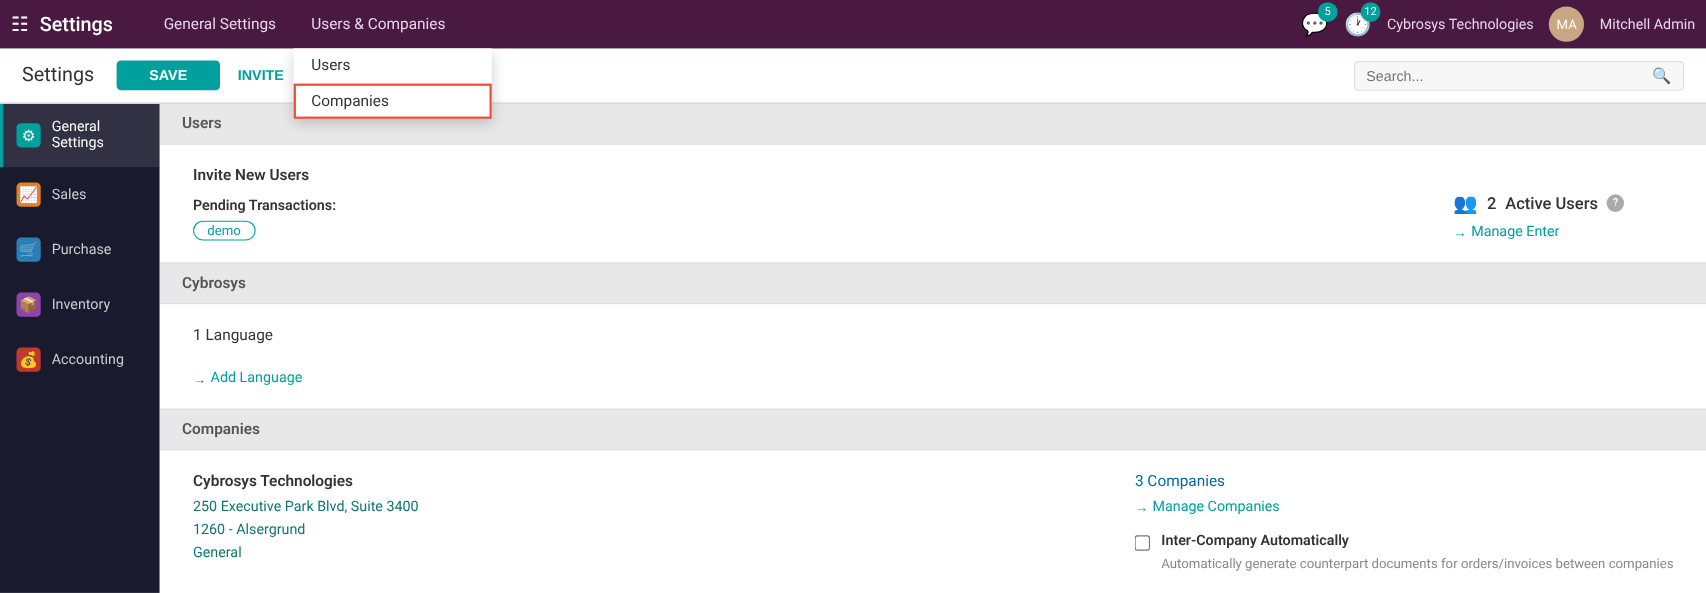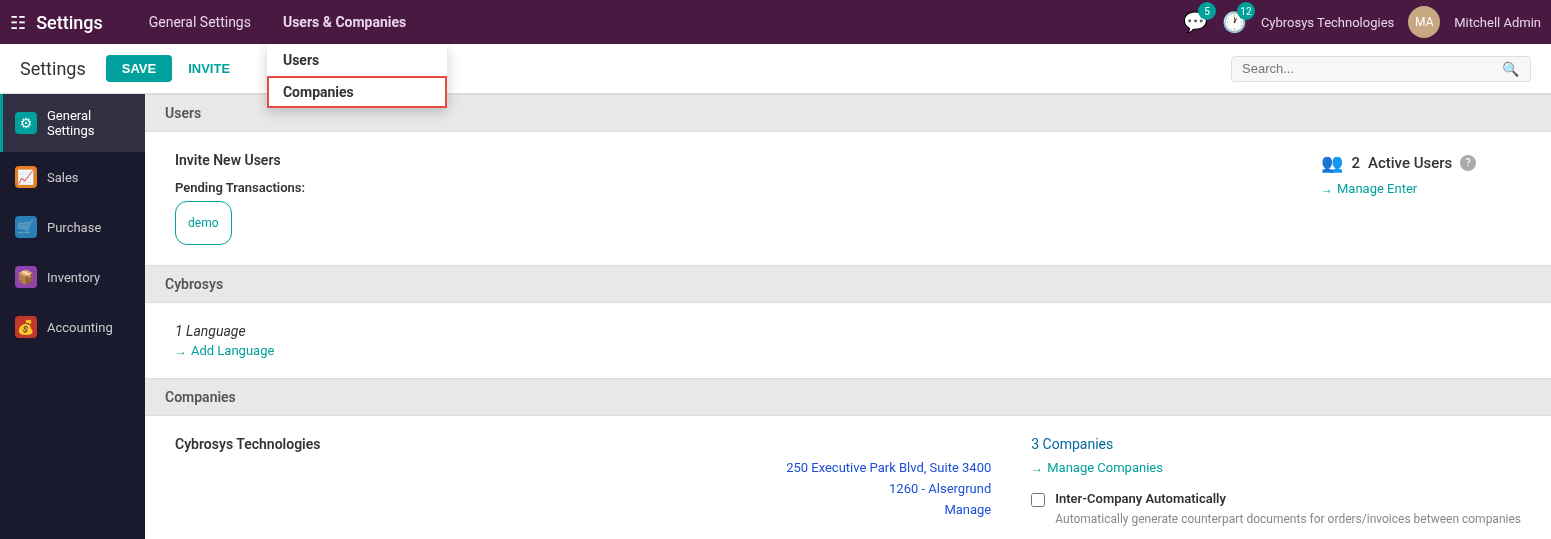--- a/index.html
+++ b/index.html
@@ -99,38 +99,38 @@
       cursor: pointer;
       font-size: 14px;
       color: #333;
     }
     .dropdown-item.highlighted {
       outline: 2px solid #e74c3c;
       outline-offset: -2px;
     }
 
     
-    .top-nav-link.active-menu { position: relative; font-weight: bold; }
+    .top-nav-link.active-menu { position: relative; }
 
     
     .page-header {
       background: #fff;
       padding: 0 20px;
       height: 50px;
       display: flex;
       align-items: center;
       border-bottom: 1px solid #ddd;
       position: relative;
     }
     .page-header-title { font-size: 18px; color: #333; margin-right: 20px; }
     .btn-save {
       background: #00a09d;
       color: #fff;
       border: none;
-      padding: 6px 16px;
+      padding: 6px 30px;
       border-radius: 4px;
       cursor: pointer;
       font-size: 13px;
       font-weight: 600;
       margin-right: 8px;
     }
     .btn-discard {
       background: transparent;
       color: #00a09d;
       border: none;
@@ -226,21 +226,21 @@
     }
     .section-body {
       background: #fff;
       padding: 20px 30px;
       margin-bottom: 0;
     }
 
     
     .users-section-body {
       display: flex;
-      align-items: flex-start;
+      align-items: flex-end;
       padding: 20px 30px;
       background: #fff;
       gap: 40px;
     }
     .invite-block { flex: 1; }
     .invite-label { font-size: 14px; font-weight: 600; margin-bottom: 10px; color: #333; }
     .invite-row { display: flex; gap: 8px; }
     .invite-input {
       flex: 1;
       border: 1px solid #ddd;
@@ -260,21 +260,21 @@
       font-size: 13px;
       font-weight: 600;
     }
     .pending-label { font-size: 13px; font-weight: 600; margin-top: 12px; margin-bottom: 6px; color: #333; }
     .badge-demo {
       display: inline-block;
       background: #fff;
       border: 1px solid #00a09d;
       color: #00a09d;
       border-radius: 12px;
-      padding: 14px 12px;
+      padding: 1px 12px;
       font-size: 12px;
     }
     .active-users-block { min-width: 200px; }
     .active-users-row {
       display: flex;
       align-items: center;
       gap: 8px;
       font-size: 15px;
       font-weight: 500;
       color: #333;
@@ -296,40 +296,40 @@
       color: #00a09d;
       cursor: pointer;
       font-size: 13px;
       display: flex;
       align-items: center;
       gap: 4px;
     }
     .arrow-right { font-size: 12px; }
 
     
-    .lang-count { font-size: 14px; color: #333; margin-bottom: 4px; font-style: italic; }
+    .lang-count { font-size: 14px; color: #333; margin-bottom: 24px; }
     .add-lang-link {
       color: #00a09d;
       cursor: pointer;
       font-size: 13px;
       display: flex;
       align-items: center;
       gap: 4px;
     }
 
     
     .companies-body {
       display: flex;
       background: #fff;
       padding: 20px 30px;
       gap: 40px;
     }
     .company-info { flex: 1; }
     .company-name-text { font-size: 14px; font-weight: 600; margin-bottom: 6px; color: #333; }
-    .company-address { font-size: 13px; color: #1d4ed8; line-height: 1.6; margin-bottom: 10px; text-align: right; }
+    .company-address { font-size: 13px; color: #0f766e; line-height: 1.6; margin-bottom: 10px; }
     .company-right { min-width: 200px; }
     .company-count { font-size: 14px; color: #0369a1; margin-bottom: 8px; }
     .manage-companies-link {
       color: #00a09d;
       cursor: pointer;
       font-size: 13px;
       display: flex;
       align-items: center;
       gap: 4px;
       margin-bottom: 16px;
@@ -452,21 +452,21 @@
       </div>
     </div>
 
     <div class="section-header">Companies</div>
     <div class="companies-body">
       <div class="company-info">
         <div class="company-name-text">Cybrosys Technologies</div>
         <div class="company-address">
           <div>250 Executive Park Blvd, Suite 3400</div>
           <div>1260 - Alsergrund</div>
-          <div>Manage</div>
+          <div>General</div>
         </div>
 
       </div>
       <div class="company-right">
         <div class="company-count">
           <span>3</span>
           <span> </span>
           <span>Companies</span>
         </div>
         <div class="manage-companies-link">

